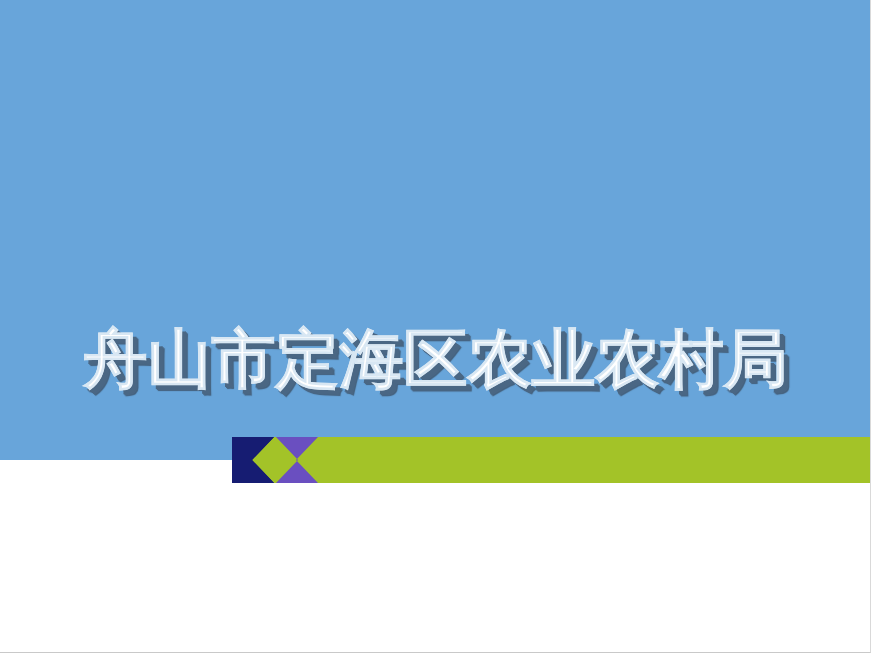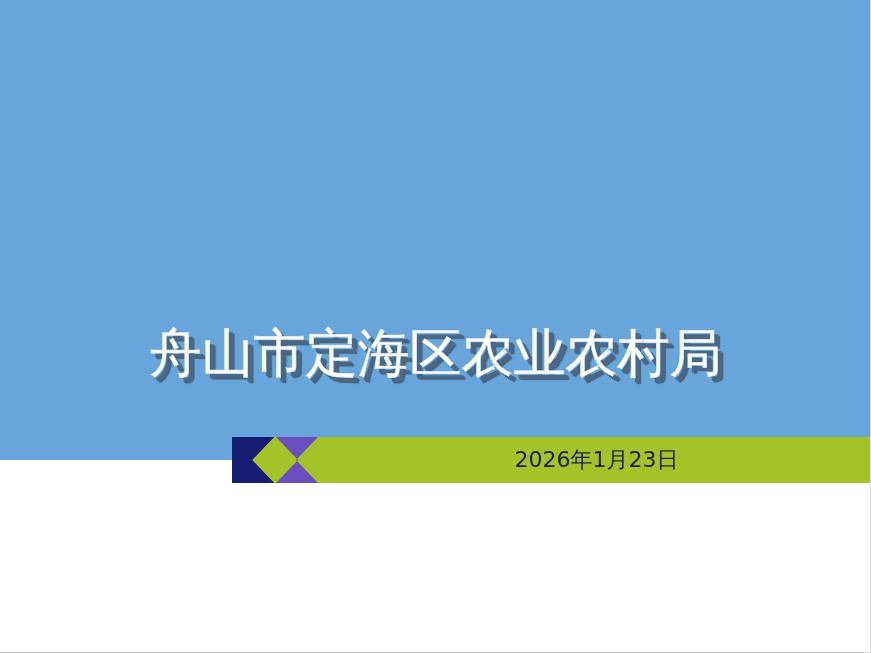--- a/index.html
+++ b/index.html
@@ -66,22 +66,22 @@
   }
 
   
   .title {
     position: absolute;
     left: 0;
     top: 327px;
     width: 871px;
     text-align: center;
     font-family: "DejaVu Sans", "Liberation Sans", sans-serif;
-    font-size: 52px;
-    font-weight: normal;
+    font-size: 64px;
+    font-weight: bold;
     line-height: 1.0;
     letter-spacing: 0px;
     color: #ffffff;
     white-space: nowrap;
     text-shadow:
        4px 4px 0 #4A6784,
        5px 5px 0 #4A6784,
        6px 6px 1px #44607C;
     -webkit-text-stroke: 0.6px #d8e7f3;
     box-sizing: border-box;
@@ -118,15 +118,14 @@
   <div class="chevron-wrap">
     <svg width="90" height="46" viewBox="0 0 90 46" xmlns="http://www.w3.org/2000/svg">
       <polygon points="0,0 42,0 20,23 42,46 0,46 0,46" fill="#161C72"></polygon>
       <polygon points="0,0 42,0 20,23 42,46 0,46" fill="#161C72"></polygon>
       <polygon points="44,0 86,0 64,23 86,46 44,46 66,23" fill="#6A4FC0"></polygon>
     </svg>
   </div>
 
   <div class="title">舟山市定海区农业农村局</div>
 
-  <div class="date">2026年1月23日</div>
 
 </div>
 
 </body></html>

